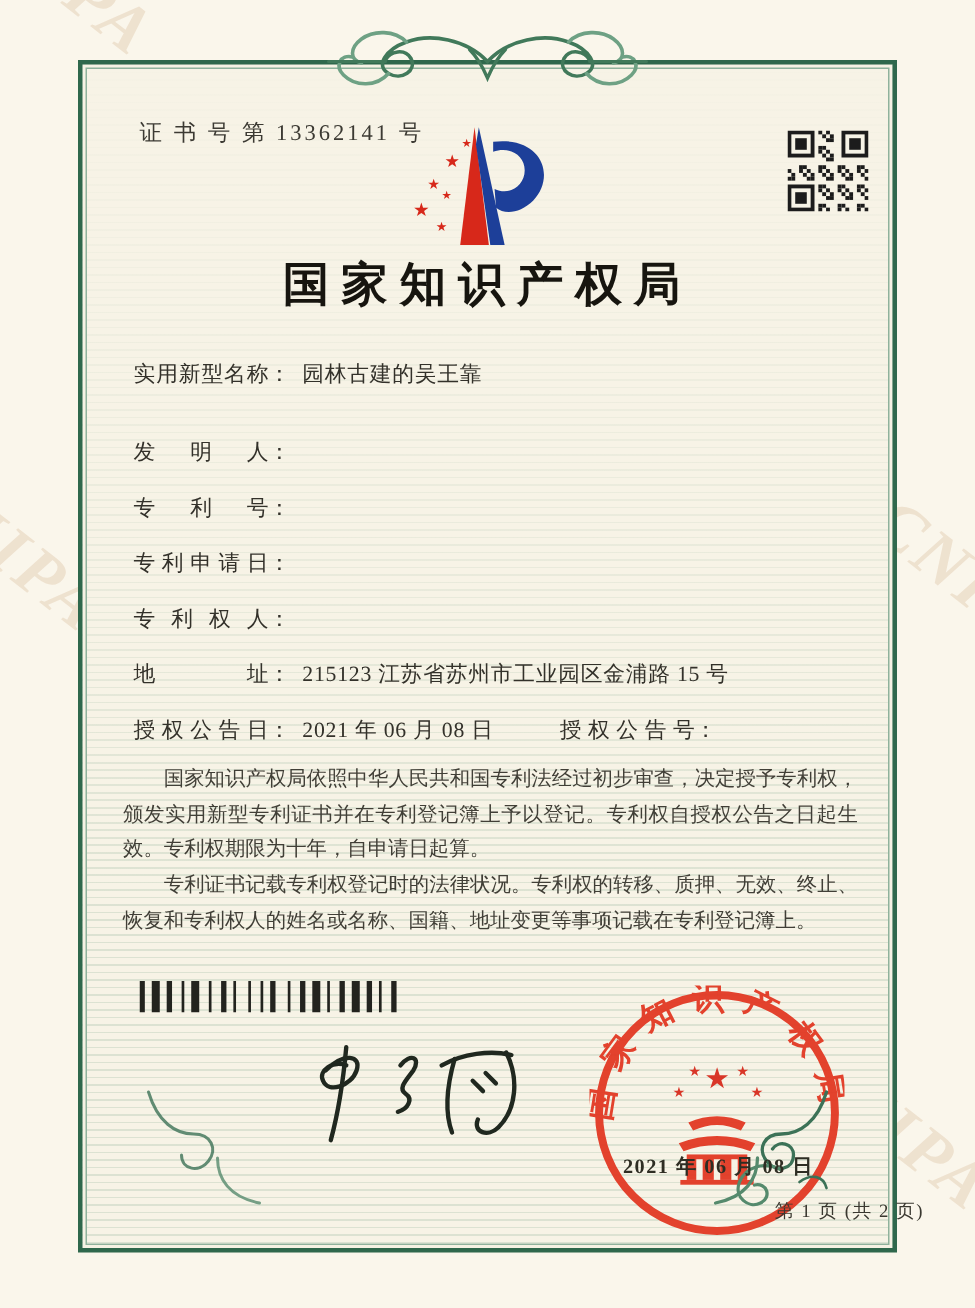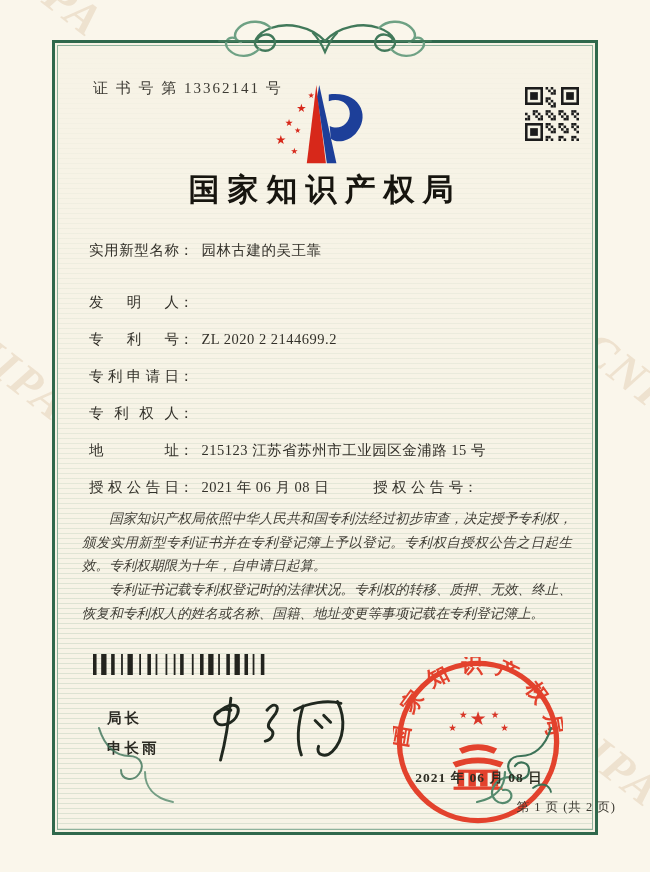--- a/index.html
+++ b/index.html
@@ -43,21 +43,21 @@
 
   .fields{position:absolute;left:34px;top:196px;right:26px;font-size:14.5px;color:#33312a;}
   .frow{display:flex;align-items:baseline;line-height:22px;margin-bottom:15px;}
   .frow.first{margin-bottom:30px;}
   .justify-chars{display:flex;justify-content:space-between;width:90px;flex:0 0 90px;}
   .colon{margin-right:8px;}
   .fval{letter-spacing:.5px;text-align:right;}
   .grant-gap{width:44px;flex:0 0 44px;}
 
   .paras{position:absolute;left:27px;right:23px;top:464px;font-size:13.6px;line-height:1.74;
-         color:#413f37;text-align:justify;font-style:italic;}
+         color:#413f37;text-align:justify;}
   .paras p{margin:0;text-indent:2em;}
 
   .barcode{position:absolute;left:38px;top:611px;width:176px;height:21px;}
 
   .signatory{position:absolute;left:52px;top:660px;font-family:"Liberation Sans","DejaVu Sans",sans-serif;
              font-size:14.5px;color:#2b2a23;letter-spacing:3px;line-height:30px;font-weight:600;}
   .sig-script{position:absolute;left:138px;top:644px;width:172px;height:86px;}
 
   .seal{position:absolute;left:338px;top:614px;width:170px;height:170px;opacity:.93;}
   .seal-date{position:absolute;left:344px;top:726px;width:160px;text-align:center;
@@ -229,21 +229,20 @@
             </span>
             <span class="colon">：</span>
         </div>
         <div class="frow">
           <span class="justify-chars">
               <span>专</span>
               <span>利</span>
               <span>号</span>
             </span>
             <span class="colon">：</span>
-          <span class="fval">ZL 2020 2 2144699.2</span>
         </div>
         <div class="frow">
           <span class="justify-chars">
               <span>专</span>
               <span>利</span>
               <span>申</span>
               <span>请</span>
               <span>日</span>
             </span>
             <span class="colon">：</span>
@@ -308,24 +307,20 @@
           <rect x="60.199999999999974" y="0" width="2" height="20" fill="#23231e"></rect>
           <rect x="64.79999999999997" y="0" width="3" height="20" fill="#23231e"></rect>
           <rect x="70.39999999999996" y="0" width="1" height="20" fill="#23231e"></rect>
           <rect x="74.99999999999996" y="0" width="2" height="20" fill="#23231e"></rect>
           <rect x="79.59999999999995" y="0" width="3" height="20" fill="#23231e"></rect>
           <rect x="85.19999999999995" y="0" width="2" height="20" fill="#23231e"></rect>
           <rect x="89.79999999999994" y="0" width="1" height="20" fill="#23231e"></rect>
           <rect x="94.39999999999993" y="0" width="2" height="20" fill="#23231e"></rect>
         </svg>
 
-      <div class="signatory">
-        <div>局长</div>
-        <div>申长雨</div>
-      </div>
 
       <svg class="sig-script" viewBox="0 0 200 90">
         <g fill="none" stroke="#20281f" stroke-width="3.4" stroke-linecap="round">
           <path d="M28,26 C42,12 56,14 52,26 C48,38 30,44 26,34 C22,26 34,18 44,22"></path>
           <path d="M44,8 C42,30 38,58 32,80"></path>
           <path d="M86,22 C94,12 102,16 96,26 C90,34 84,40 90,44 C96,48 92,56 84,58"></path>
           <path d="M118,22 C134,13 156,10 172,14"></path>
           <path d="M128,17 C122,38 120,58 126,74"></path>
           <path d="M168,12 C178,32 176,56 162,70 C154,78 142,74 146,64"></path>
           <path d="M142,34 l8,8"></path>

